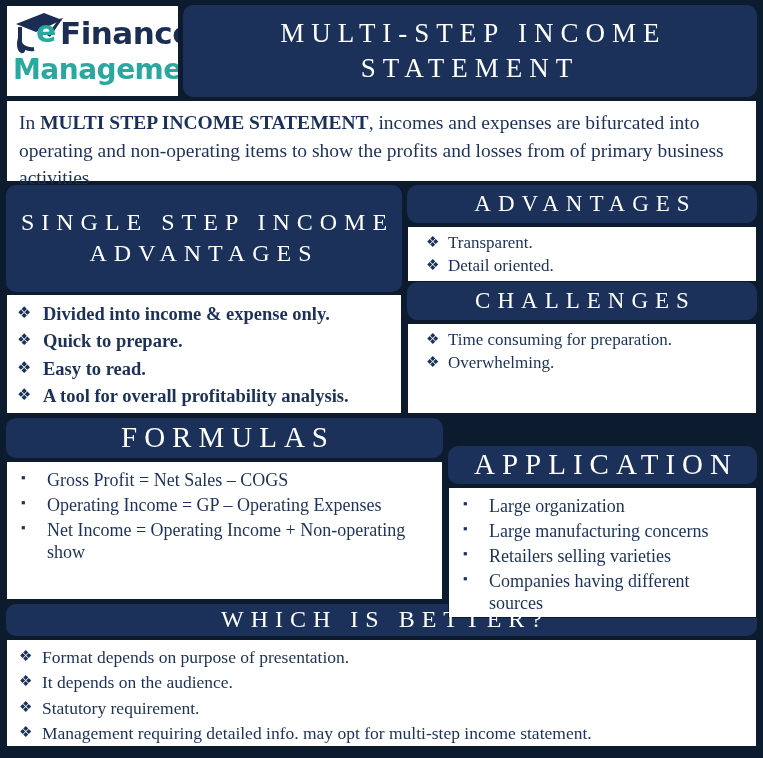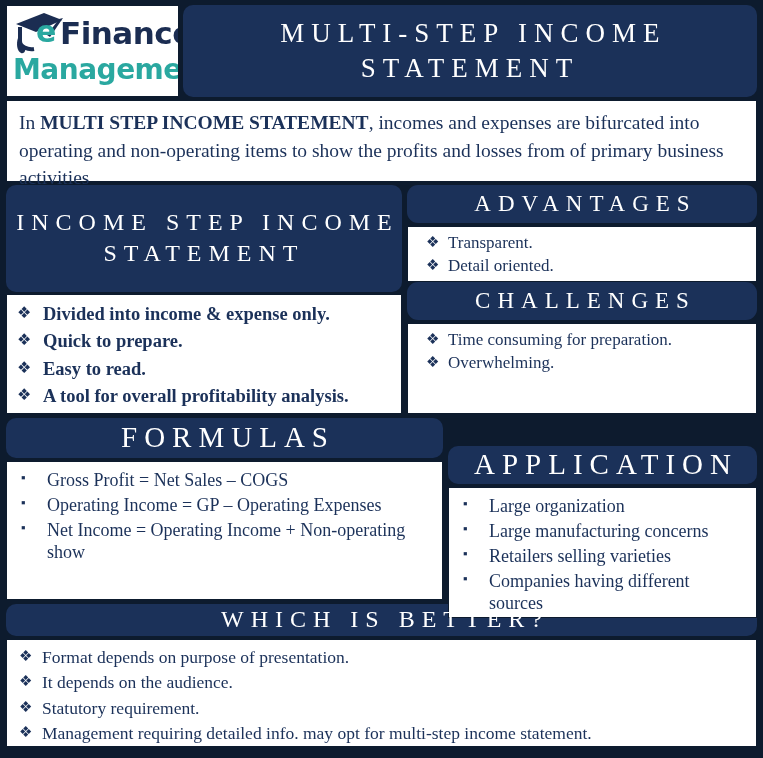--- a/index.html
+++ b/index.html
@@ -271,21 +271,21 @@
   </div>
 
   <div id="intro-box" class="white-box">
     <span>In </span><b>MULTI STEP INCOME STATEMENT</b><span>, incomes and expenses are bifurcated into operating and non-operating items to show the profits and losses from of primary business activities</span>
   </div>
 
   <div id="mid">
 
     <div id="mid-left">
       <div id="ss-title" class="navy-bar">
-        <span class="heading-text">INCOME STEP INCOME STATEMENT</span>
+        <span class="heading-text">SINGLE STEP INCOME ADVANTAGES</span>
       </div>
       <div id="ss-list" class="white-box">
         <ul class="bl">
           <li>
               <span class="bullet">❖</span>
               <span class="btxt"> Divided into income &amp; expense only.</span>
             </li>
           <li>
               <span class="bullet">❖</span>
               <span class="btxt">Quick to prepare.</span>

